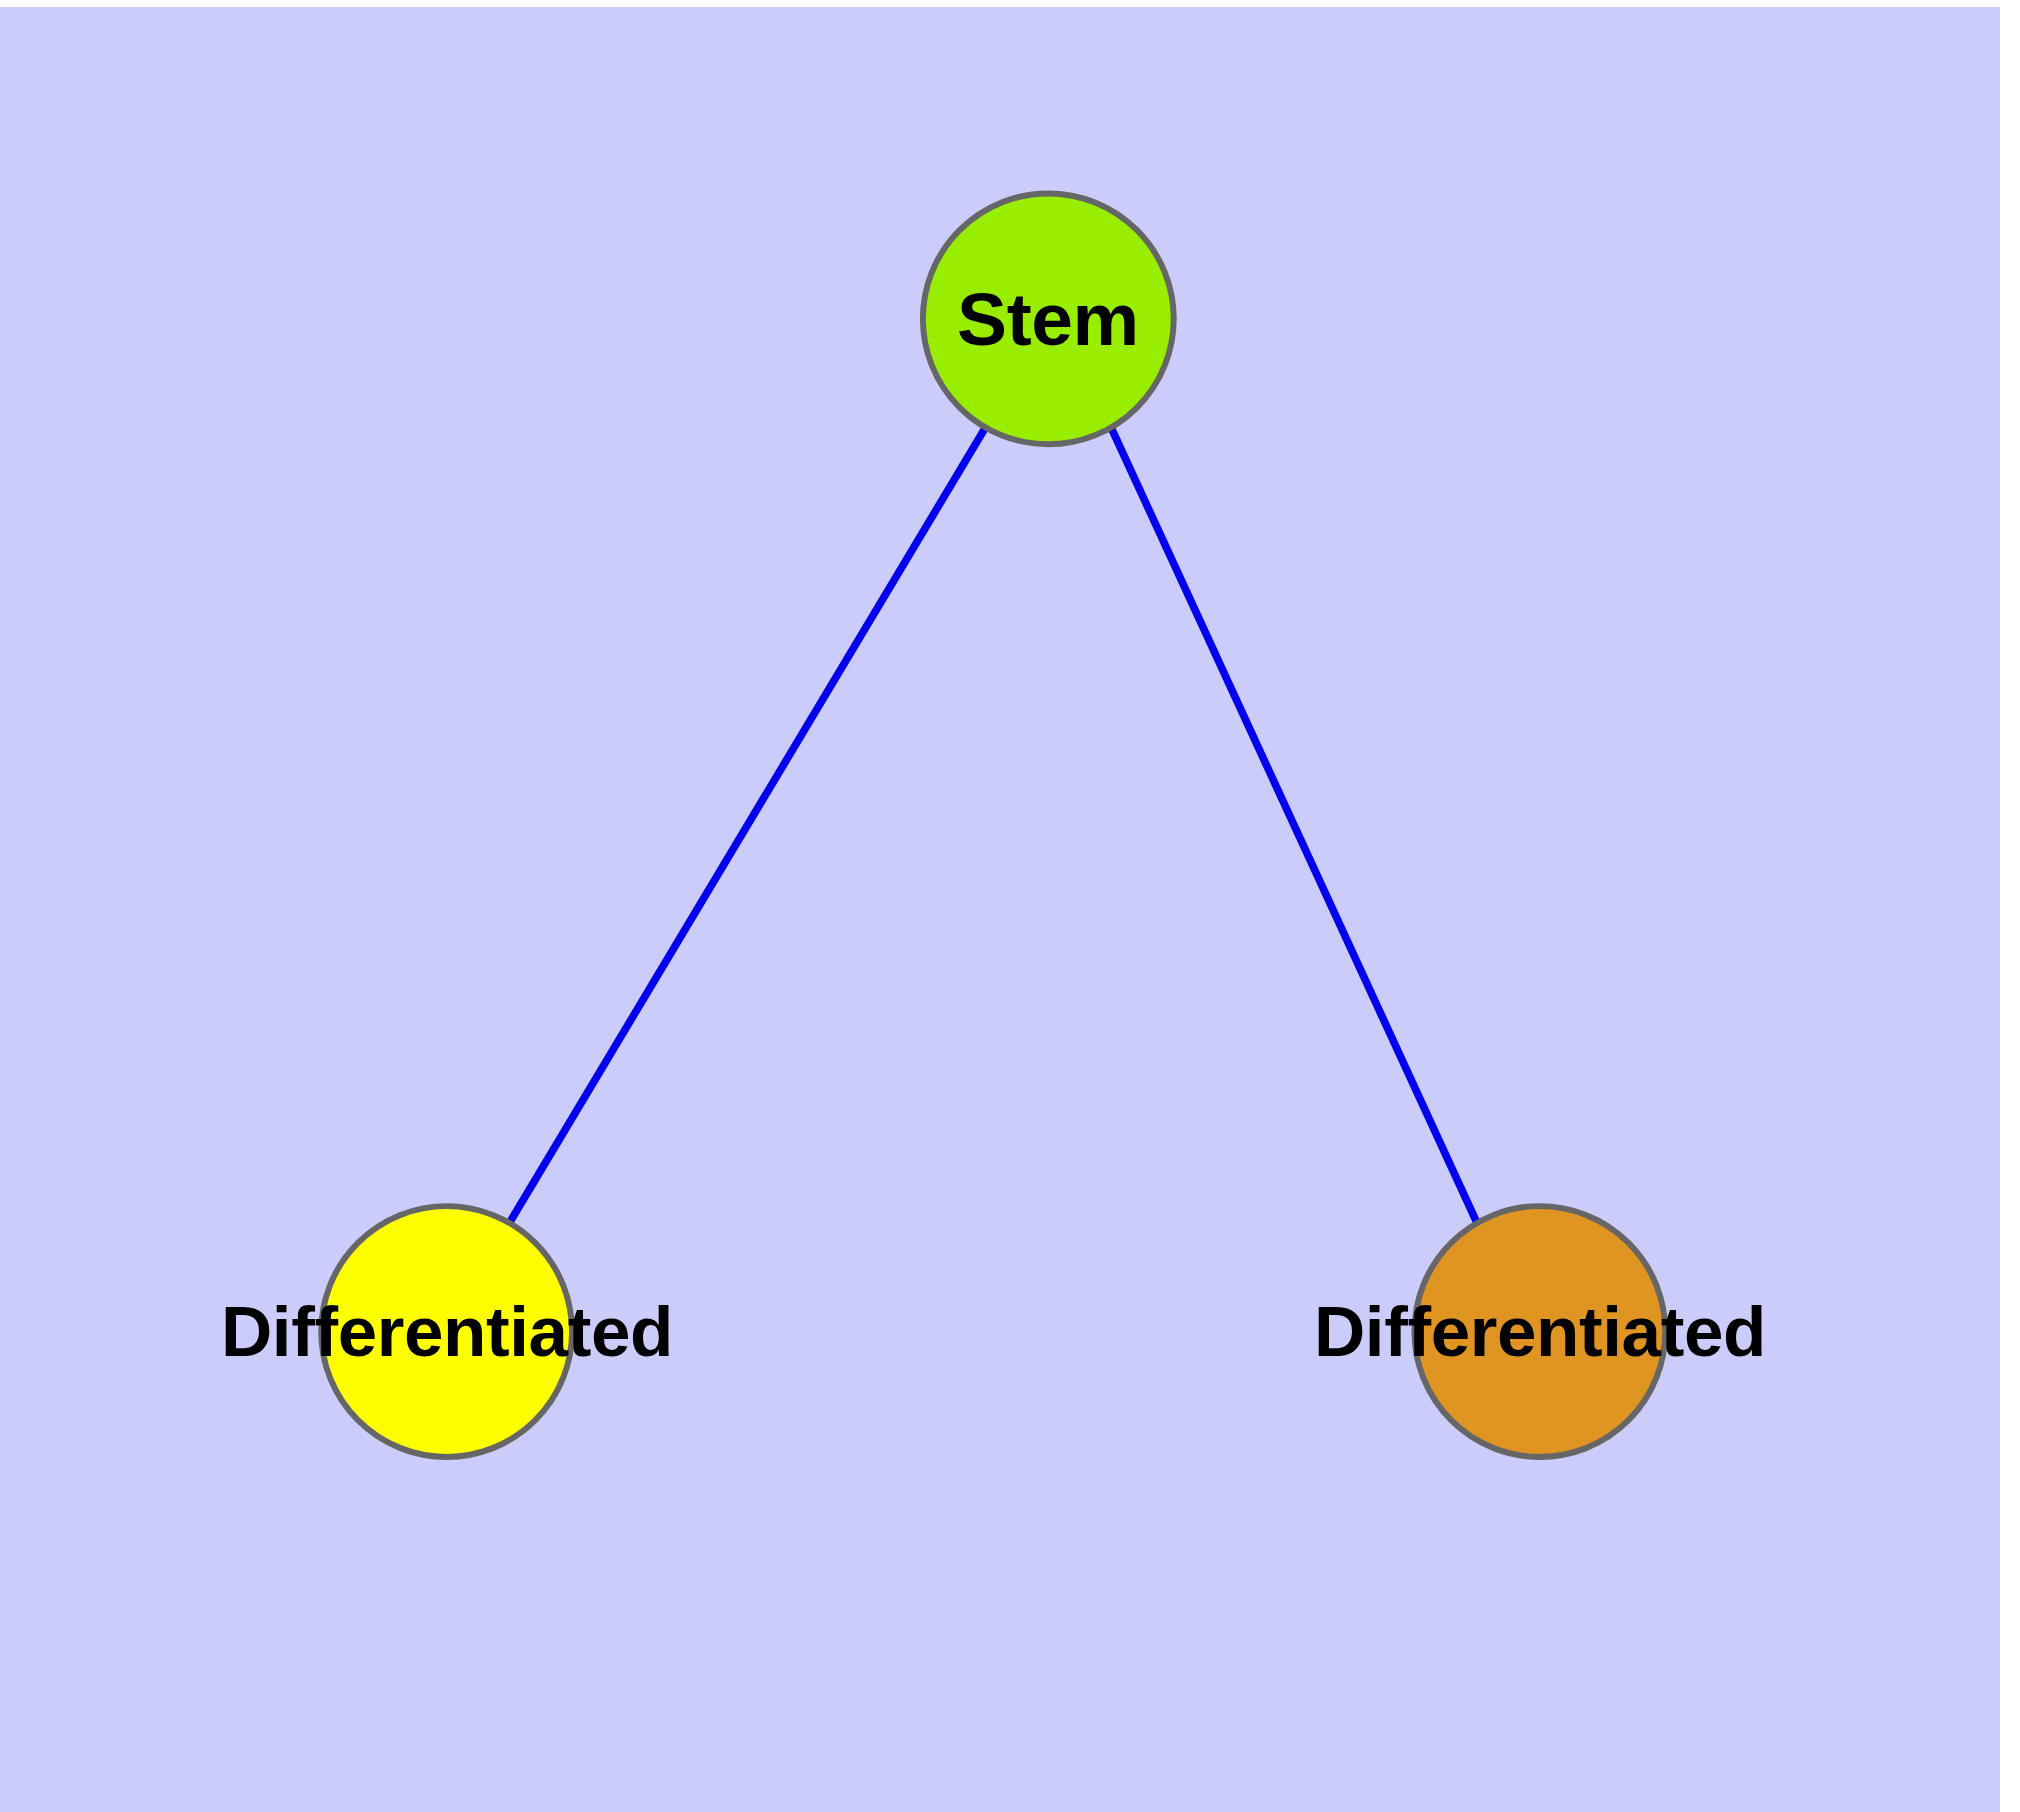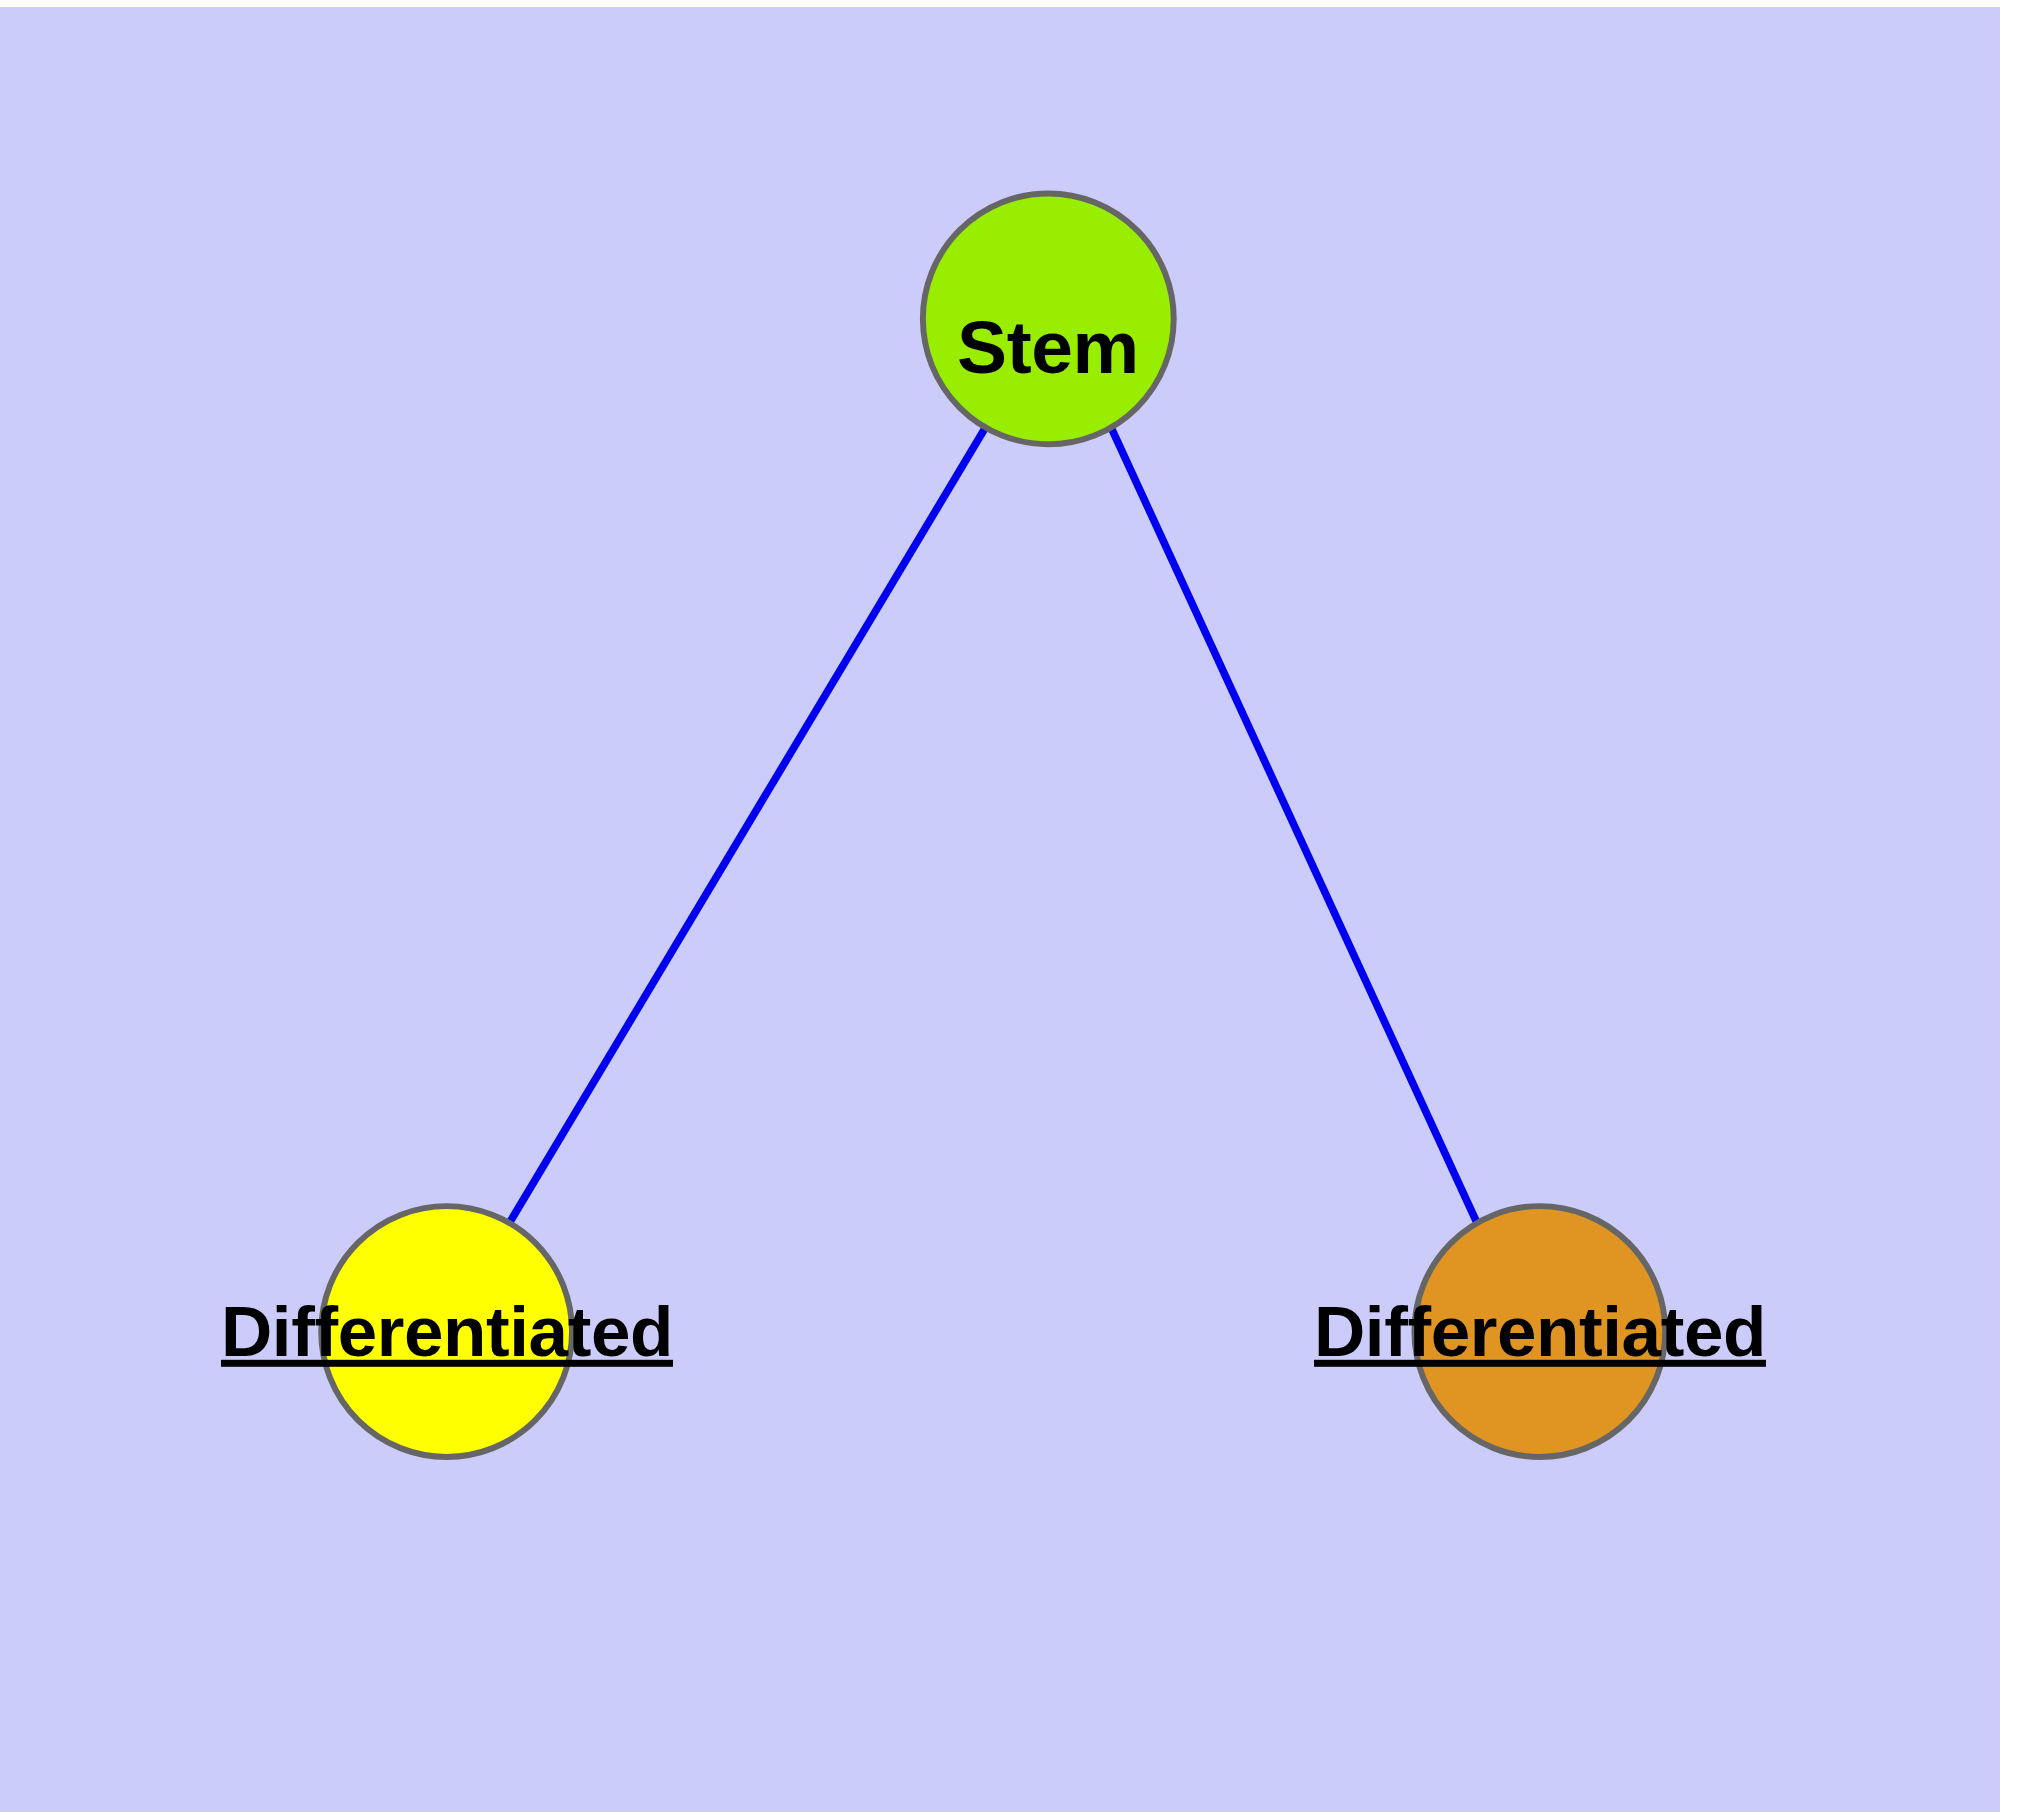--- a/index.html
+++ b/index.html
@@ -36,21 +36,21 @@
     text-align: center;
     font-weight: bold;
     color: #000000;
     white-space: pre;
     line-height: 1.02;
     letter-spacing: -0.4px;
     transform: translate(-50%, -50%);
     pointer-events: none;
   }
   .label-stem { font-size: 75px; }
-  .label-big  { font-size: 71px; text-decoration: underline; }
+  .label-big  { font-size: 71px; }
 </style>
 </head>
 <body>
 
 <div id="stage">
   <div id="canvas" style="background: rgb(204, 204, 250);">
 
     <svg id="graph-svg" viewBox="0 0 2360 2130" preserveAspectRatio="none">
 
       <g>
@@ -58,21 +58,21 @@
         <line id="edge-stem-b" x1="1311" y1="496" x2="1743" y2="1435" stroke="#0000ee" stroke-width="9" stroke-linecap="butt"></line>
       </g>
 
       <g>
         <circle id="node-stem" cx="1237" cy="368" r="148" fill="#99ee00" stroke="#666666" stroke-width="7"></circle>
         <circle id="node-diff-a" cx="527" cy="1563" r="148" fill="#ffff00" stroke="#666666" stroke-width="7"></circle>
         <circle id="node-diff-b" cx="1817" cy="1563" r="148" fill="#e09422" stroke="#666666" stroke-width="7"></circle>
       </g>
     </svg>
 
-    <div class="node-label label-stem" style="left: 1048px; top: 312px; color: rgb(0, 0, 0); font-size: 75px; margin-top: 28px;">Stem</div>
+    <div class="node-label label-stem" style="left: 1048px; top: 312px; color: rgb(0, 0, 0); font-size: 75px;">Stem</div>
 
     <div class="node-label label-big" style="left: 447px; top: 1325px; color: rgb(0, 0, 0); font-size: 71px;"><span>Differentiated</span><br></div>
 
     <div class="node-label label-big" style="left: 1540px; top: 1325px; color: rgb(0, 0, 0); font-size: 71px;"><span>Differentiated</span><br></div>
 
   </div>
 </div>
 
 
 </body></html>

